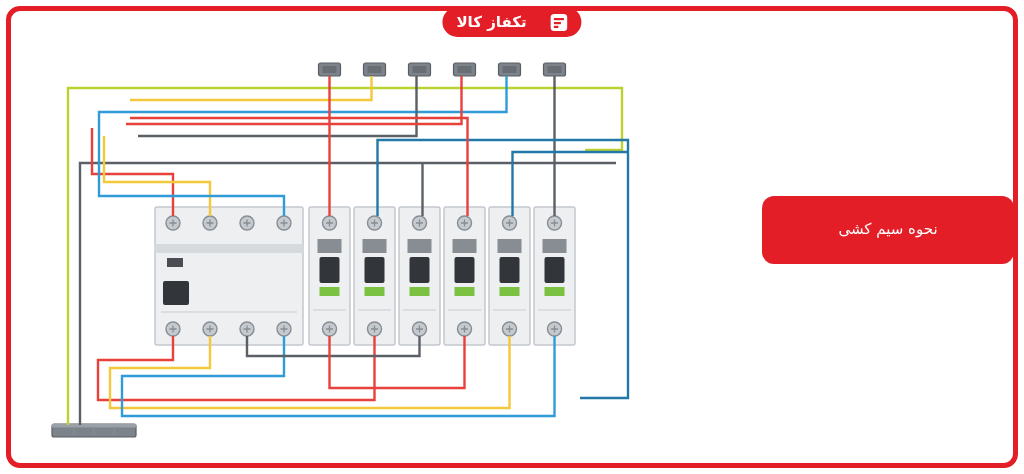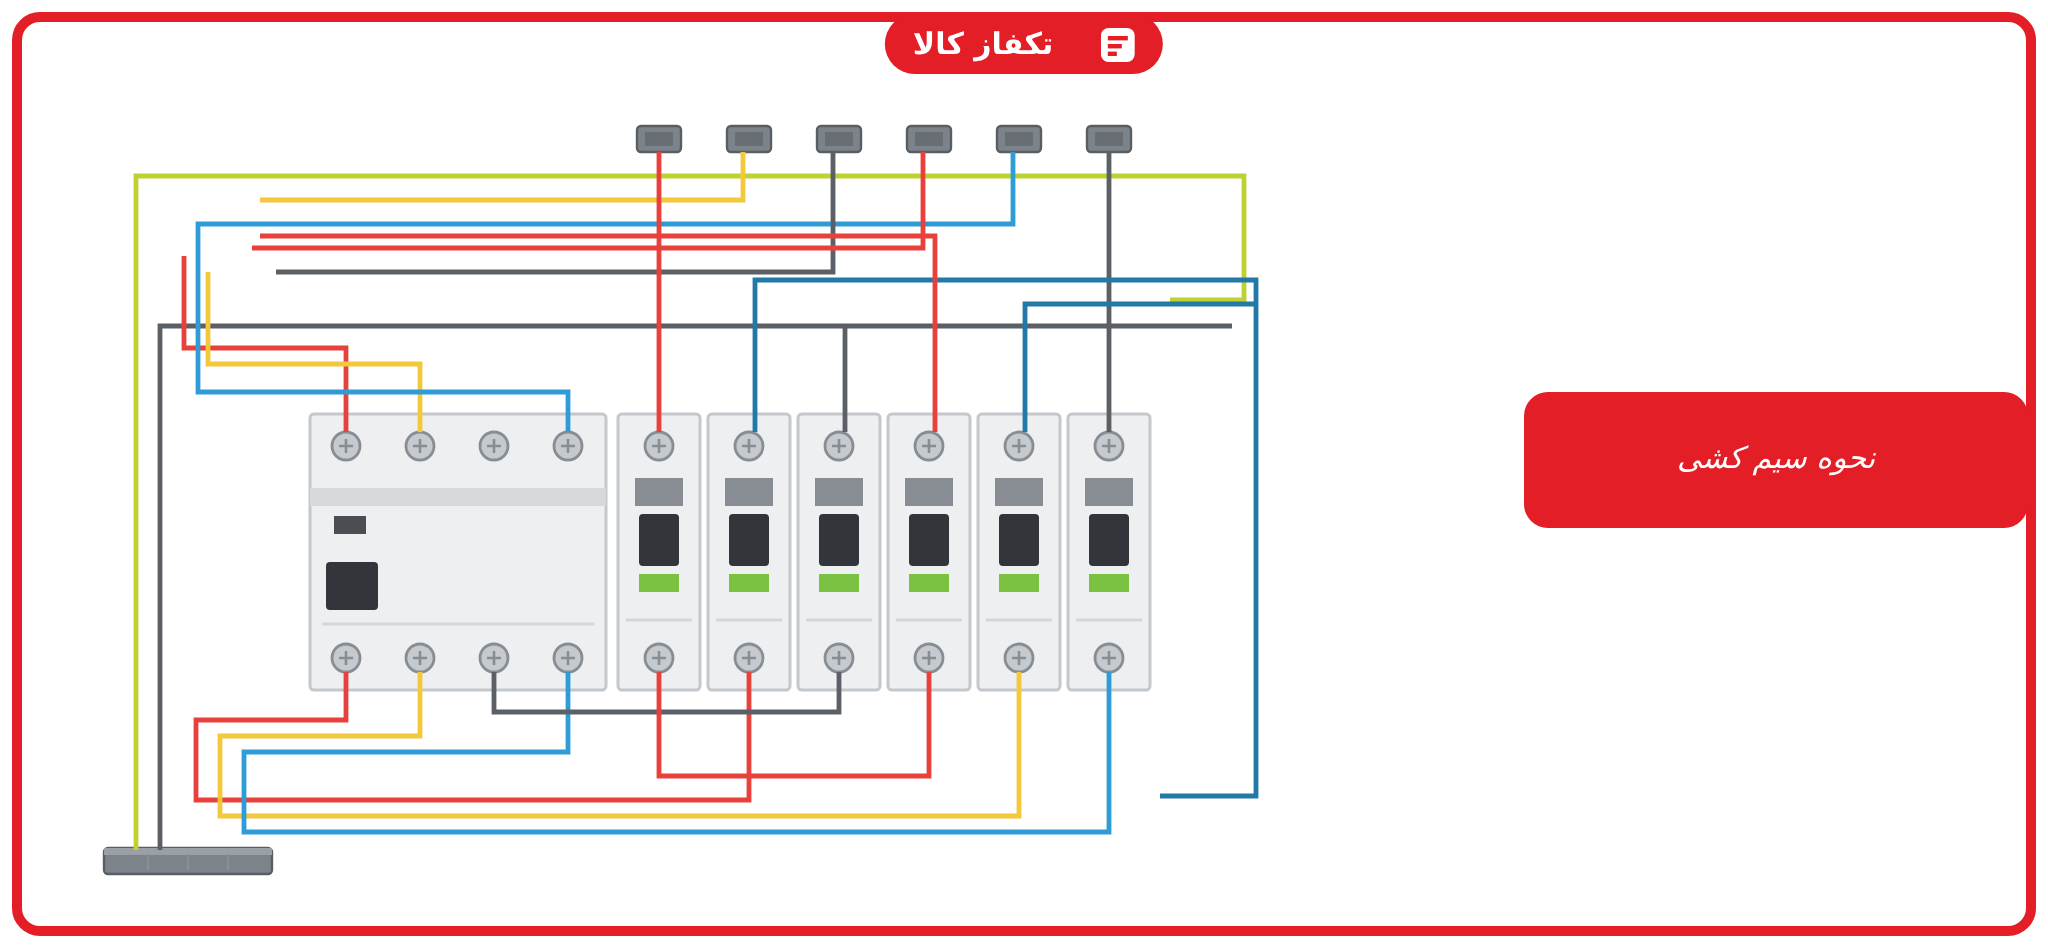--- a/index.html
+++ b/index.html
@@ -30,21 +30,21 @@
   .badge .brand-text {
     color:#ffffff; font-size:15px; font-weight:bold; white-space:nowrap;
   }
 
   
   .caption {
     position:absolute; right:10px; top:196px;
     width:252px; height:68px;
     background:#e41e26; border-radius:12px;
     display:flex; flex-direction:column; justify-content:center; align-items:center;
-    direction:rtl; z-index:4; text-align:center;font-style:italic;
+    direction:rtl; z-index:4; text-align:center;
   }
   .caption .cap-line1 { color:#ffffff; font-size:15px; line-height:1.3; }
   .caption .cap-line2 { color:#ffffff; font-size:21px; font-weight:bold; line-height:1.3; }
 
   svg.diagram { position:absolute; inset:0; }
 
   
   .dev-body   { fill:#edeff1; stroke:#c3c8cd; stroke-width:1.5; }
   .dev-band   { fill:#878d93; }
   .rcd-band   { fill:#d7dadd; }

